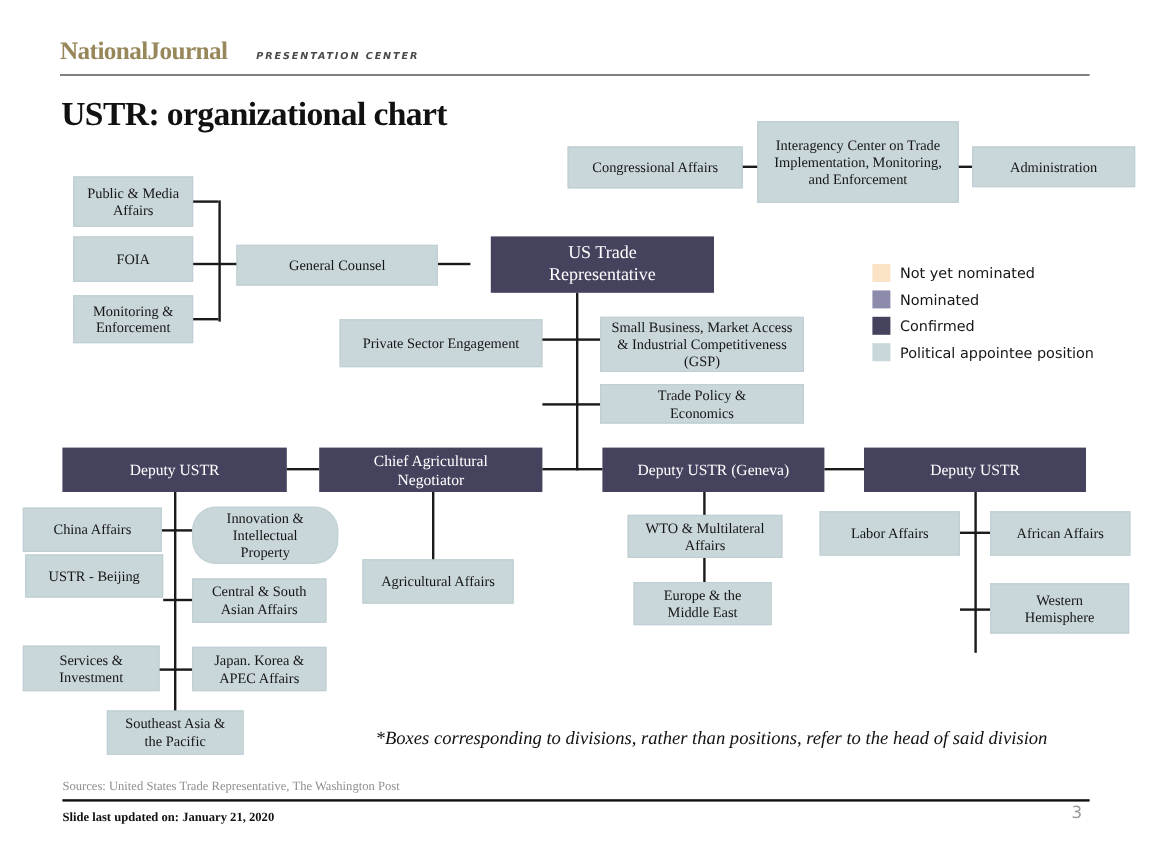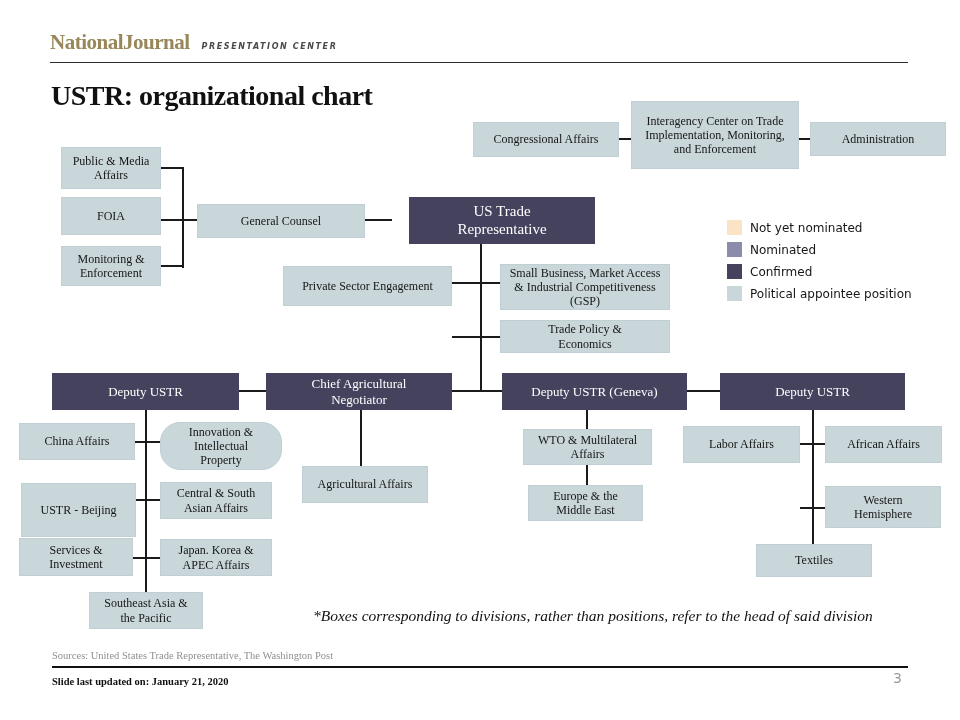--- a/index.html
+++ b/index.html
@@ -1,20 +1,20 @@
 <!DOCTYPE html>
 <html><head>
 <meta charset="utf-8">
 <style>
   html,body{margin:0;padding:0;background:#fff;}
   .slide{position:relative;width:960px;height:720px;background:#ffffff;overflow:hidden;
          font-family:"Liberation Serif", serif;color:#141414;}
 
   
-  .brand{position:absolute;left:50px;top:30px;display:flex;align-items:baseline;gap:12px;}
+  .brand{position:absolute;left:50px;top:30px;display:flex;align-items:baseline;gap:24px;}
   .brand-main{font-family:"Liberation Serif", serif;font-weight:bold;font-size:21px;color:#97875A;letter-spacing:-0.5px;}
   .brand-suffix{font-family:"DejaVu Sans", sans-serif;font-weight:bold;font-size:8px;color:#4a4a4a;letter-spacing:1.6px;font-style:italic;}
   .header-rule{position:absolute;left:50px;top:62px;width:858px;height:1px;background:#2b2b2b;}
   .page-title{position:absolute;left:51px;top:80px;font-family:"Liberation Serif", serif;
               font-weight:bold;font-size:28px;color:#111;letter-spacing:-0.5px;}
 
   
   .box{position:absolute;display:flex;align-items:center;justify-content:center;text-align:center;
        font-size:12px;line-height:1.18;box-sizing:border-box;padding:0 6px;}
   .light{background:#C9D6DA;border:1px solid #bfcfd3;color:#161616;}
@@ -63,35 +63,34 @@
   <div class="box light" style="left:500px;top:264px;width:170px;height:46px;">Small Business, Market Access &amp; Industrial Competitiveness (GSP)</div>
   <div class="box light" style="left:500px;top:320px;width:170px;height:33px;padding:2px 35px;">Trade Policy &amp; Economics</div>
 
   <div class="box dark" style="left:52px;top:373px;width:187px;height:37px;">Deputy USTR</div>
   <div class="box dark" style="left:266px;top:373px;width:186px;height:37px;padding:2px 20px;">Chief Agricultural Negotiator</div>
   <div class="box dark" style="left:502px;top:373px;width:185px;height:37px;">Deputy USTR (Geneva)</div>
   <div class="box dark" style="left:720px;top:373px;width:185px;height:37px;">Deputy USTR</div>
 
   <div class="box light" style="left:19px;top:423px;width:116px;height:37px;">China Affairs</div>
   <div class="box light" style="left:160px;top:422px;width:122px;height:48px;padding:2px 14px;border-radius:20px;">Innovation &amp; Intellectual Property</div>
-  <div class="box light" style="left:21px;top:483px;width:115px;height:54px;">USTR - Beijing</div>
+  <div class="box light" style="left:21px;top:462px;width:115px;height:36px;">USTR - Beijing</div>
   <div class="box light" style="left:160px;top:482px;width:112px;height:37px;">Central &amp; South Asian Affairs</div>
   <div class="box light" style="left:19px;top:538px;width:114px;height:38px;">Services &amp; Investment</div>
   <div class="box light" style="left:160px;top:539px;width:112px;height:37px;">Japan. Korea &amp; APEC Affairs</div>
   <div class="box light" style="left:89px;top:592px;width:114px;height:37px;">Southeast Asia &amp; the Pacific</div>
 
   <div class="box light" style="left:302px;top:466px;width:126px;height:37px;">Agricultural Affairs</div>
 
   <div class="box light" style="left:523px;top:429px;width:129px;height:36px;">WTO &amp; Multilateral Affairs</div>
   <div class="box light" style="left:528px;top:485px;width:115px;height:36px;">Europe &amp; the Middle East</div>
 
   <div class="box light" style="left:683px;top:426px;width:117px;height:37px;">Labor Affairs</div>
   <div class="box light" style="left:825px;top:426px;width:117px;height:37px;">African Affairs</div>
   <div class="box light" style="left:825px;top:486px;width:116px;height:42px;padding:2px 8px;">Western Hemisphere</div>
-  <div class="box light" style="left:756px;top:544px;width:116px;height:33px;">Textiles</div>
 
   <div class="ln" style="left:619px;top:138px;width:12px;height:2px;"></div>
   <div class="ln" style="left:799px;top:138px;width:11px;height:2px;"></div>
   <div class="ln" style="left:182px;top:167px;width:2px;height:101px;"></div>
   <div class="ln" style="left:161px;top:167px;width:21px;height:2px;"></div>
   <div class="ln" style="left:161px;top:219px;width:36px;height:2px;"></div>
   <div class="ln" style="left:161px;top:265px;width:21px;height:2px;"></div>
   <div class="ln" style="left:365px;top:219px;width:27px;height:2px;"></div>
   <div class="ln" style="left:480px;top:244px;width:2px;height:148px;"></div>
   <div class="ln" style="left:452px;top:282px;width:48px;height:2px;"></div>

